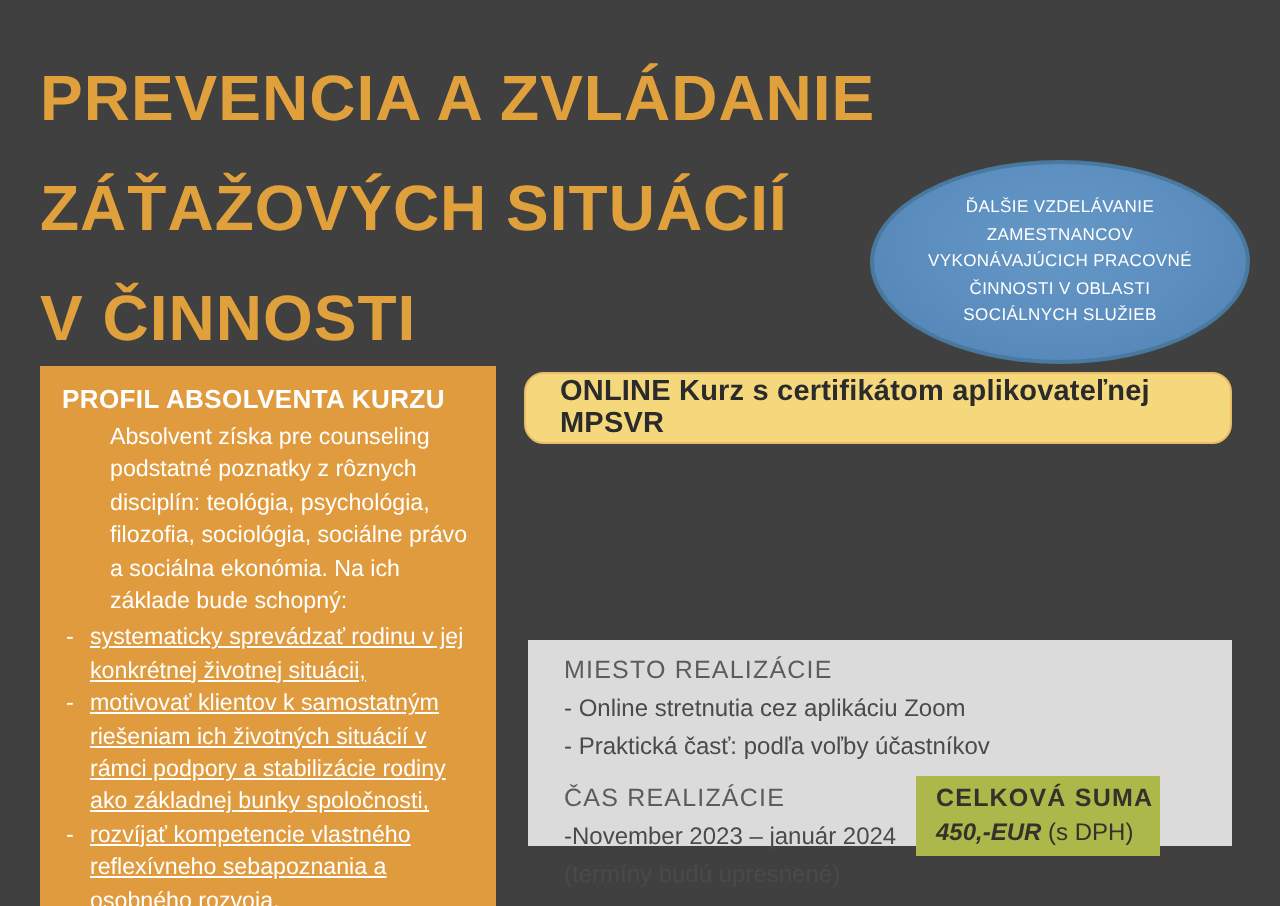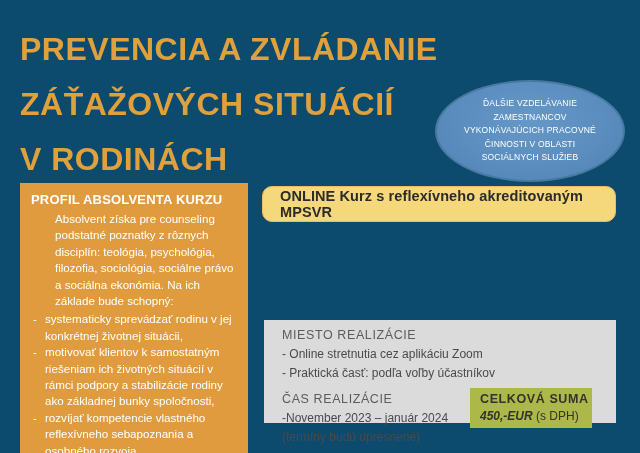--- a/index.html
+++ b/index.html
@@ -2,21 +2,21 @@
 <html><head>
 <meta charset="utf-8">
 <style>
   * { margin: 0; padding: 0; box-sizing: border-box; }
   html, body { background: #ffffff; }
   body { font-family: "Liberation Sans", sans-serif; }
   .page {
     position: relative;
     width: 640px;
     height: 453px;
-    background: #0c4a6e;
+    background: #404040;
     overflow: hidden;
   }
   
   .main-title {
     position: absolute;
     left: 20px;
     top: 22px;
     color: #E0A13C;
     font-weight: bold;
     font-size: 32px;
@@ -69,21 +69,21 @@
     line-height: 16.4px;
     margin-left: 24px;
   }
   .profile-bullets { margin-top: 2px; }
   .bullet-row {
     display: flex;
     font-size: 11.6px;
     line-height: 16.4px;
   }
   .bullet-marker { width: 14px; flex: 0 0 14px; padding-left: 2px; }
-  .bullet-text { flex: 1; }
+  .bullet-text { flex: 1; text-decoration: underline; }
   
   .online-banner {
     position: absolute;
     left: 262px;
     top: 186px;
     width: 354px;
     height: 36px;
     background: #F5D87B;
     border: 1px solid #E9BC67;
     border-radius: 10px;
@@ -131,21 +131,21 @@
   }
   .info-line {
     font-size: 12px;
     line-height: 18.5px;
     color: #4A4A4A;
   }
   .time-section { margin-top: 10px; }
   
   .price-box {
     position: absolute;
-    left: 470px;
+    left: 458px;
     top: 388px;
     width: 122px;
     height: 40px;
     background: #ACB94A;
     padding: 3px 0 0 10px;
     color: #33332B;
   }
   .price-heading {
     font-size: 12.5px;
     font-weight: 600;
@@ -157,21 +157,21 @@
   .price-suffix { font-style: normal; }
 </style>
 </head>
 <body>
 
 <div class="page">
 
   <div class="main-title">
     <div>PREVENCIA A ZVLÁDANIE</div>
     <div>ZÁŤAŽOVÝCH SITUÁCIÍ</div>
-    <div>V RODINÁCH</div>
+    <div>V ČINNOSTI</div>
   </div>
 
   <div class="badge-ellipse">
     <div class="badge-text">ĎALŠIE VZDELÁVANIE ZAMESTNANCOV VYKONÁVAJÚCICH PRACOVNÉ ČINNOSTI V OBLASTI SOCIÁLNYCH SLUŽIEB</div>
   </div>
 
   <div class="profile-panel">
     <div class="profile-heading">PROFIL ABSOLVENTA KURZU</div>
     <div class="profile-intro">Absolvent získa pre counseling podstatné poznatky z rôznych disciplín: teológia, psychológia, filozofia, sociológia, sociálne právo a sociálna ekonómia. Na ich základe bude schopný:</div>
     <div class="profile-bullets">
@@ -184,21 +184,21 @@
         <span class="bullet-text">motivovať klientov k samostatným riešeniam ich životných situácií v rámci podpory a stabilizácie rodiny ako základnej bunky spoločnosti,</span>
       </div>
       <div class="bullet-row">
         <span class="bullet-marker">-</span>
         <span class="bullet-text">rozvíjať kompetencie vlastného reflexívneho sebapoznania a osobného rozvoja.</span>
       </div>
     </div>
   </div>
 
   <div class="online-banner">
-    <span class="online-banner-text">ONLINE Kurz s reflexívneho akreditovaným MPSVR</span>
+    <span class="online-banner-text">ONLINE Kurz s certifikátom aplikovateľnej MPSVR</span>
   </div>
 
 
   <div class="info-box">
     <div class="place-section">
       <div class="info-heading">MIESTO REALIZÁCIE</div>
       <div class="info-line">- Online stretnutia cez aplikáciu Zoom</div>
       <div class="info-line">- Praktická časť: podľa voľby účastníkov</div>
     </div>
     <div class="time-section">

